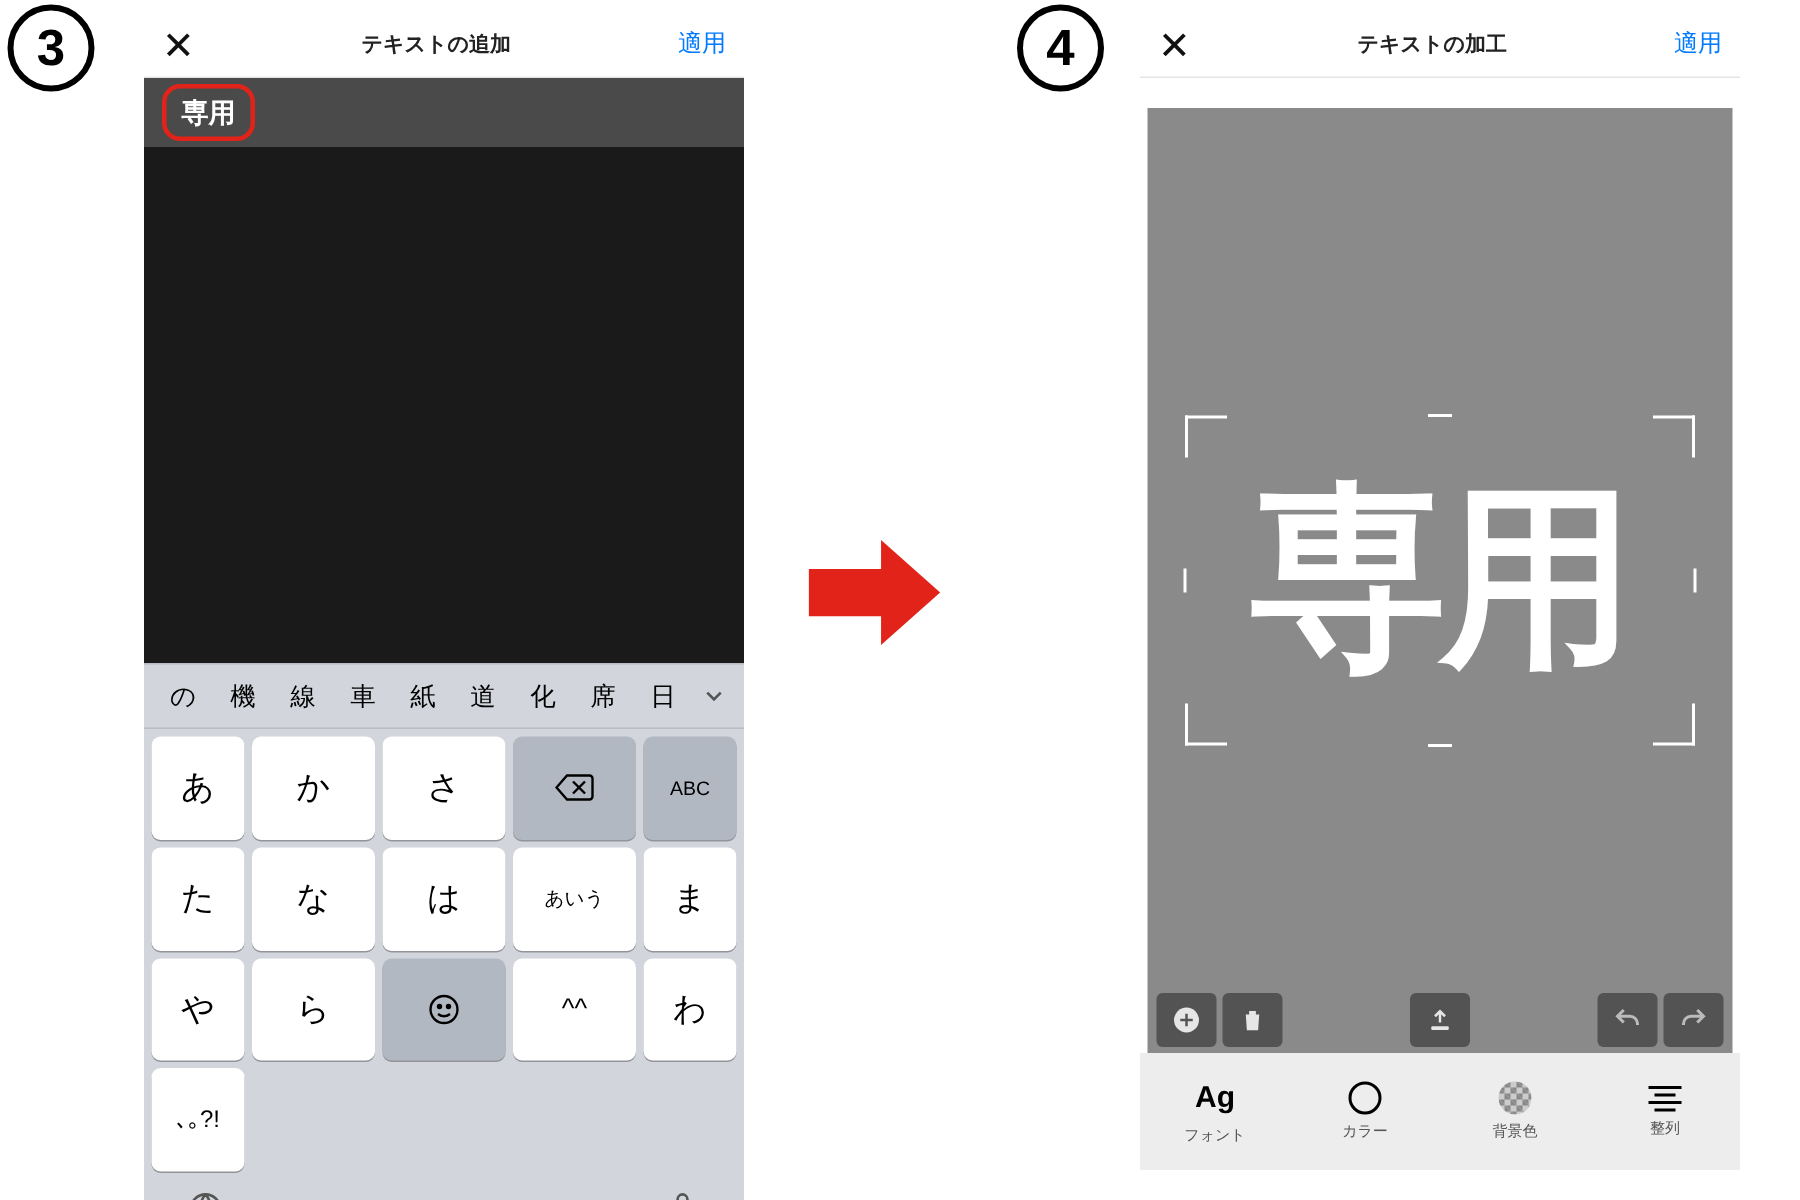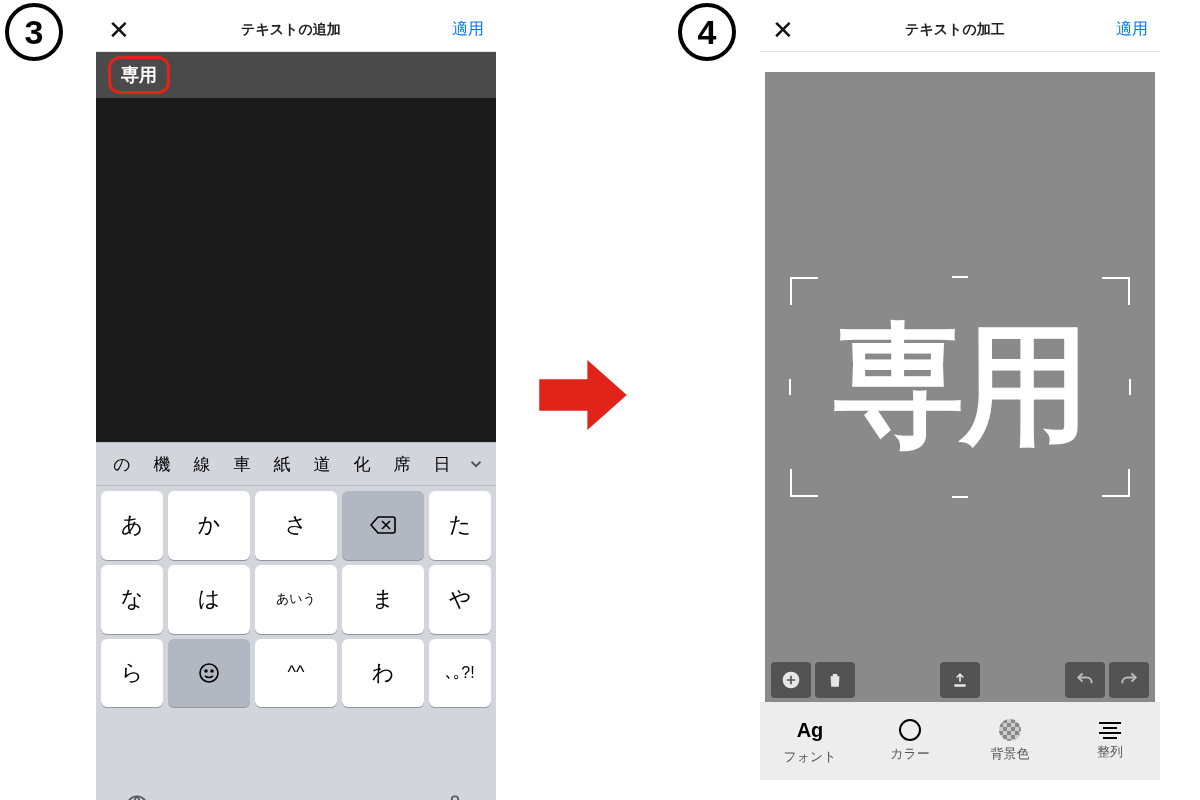--- a/index.html
+++ b/index.html
@@ -187,21 +187,21 @@
     height: 78px;
     background: #ededed;
     align-items: center;
     justify-content: space-around;
   }
   .fmt-item {
     display: flex; flex-direction: column; align-items: center;
     gap: 4px;
     width: 80px;
   }
-  .fmt-item .lbl { font-size: 13px; color: #555; }
+  .fmt-item .lbl { font-size: 10px; color: #555; }
   .fmt-icon {
     width: 28px; height: 28px;
     display: flex; align-items: center; justify-content: center;
     font-size: 20px; font-weight: 700;
   }
   .circle-ic { width: 22px; height: 22px; border: 2px solid #000; border-radius: 50%; }
   .checker-ic {
     width: 22px; height: 22px; border-radius: 50%;
     background-image:
       linear-gradient(45deg,#888 25%,transparent 25%,transparent 75%,#888 75%),
@@ -257,20 +257,21 @@
     <div class="kb-key">か</div>
     <div class="kb-key">さ</div>
     <div class="kb-key func">
       <svg width="26" height="20" viewBox="0 0 26 20" fill="none" stroke="#000" stroke-width="1.6">
           <path d="M8 2 H23 a2 2 0 0 1 2 2 v12 a2 2 0 0 1 -2 2 H8 L1 10 Z"></path>
           <line x1="12" y1="6" x2="20" y2="14"></line>
           <line x1="20" y1="6" x2="12" y2="14"></line>
         </svg>
     </div>
 
+    <div class="kb-key func small-text">ABC</div>
     <div class="kb-key">た</div>
     <div class="kb-key">な</div>
     <div class="kb-key">は</div>
 
     <div class="kb-key small-text" style="background:#fff">あいう</div>
     <div class="kb-key">ま</div>
     <div class="kb-key">や</div>
     <div class="kb-key">ら</div>
 
     <div class="kb-key func">

